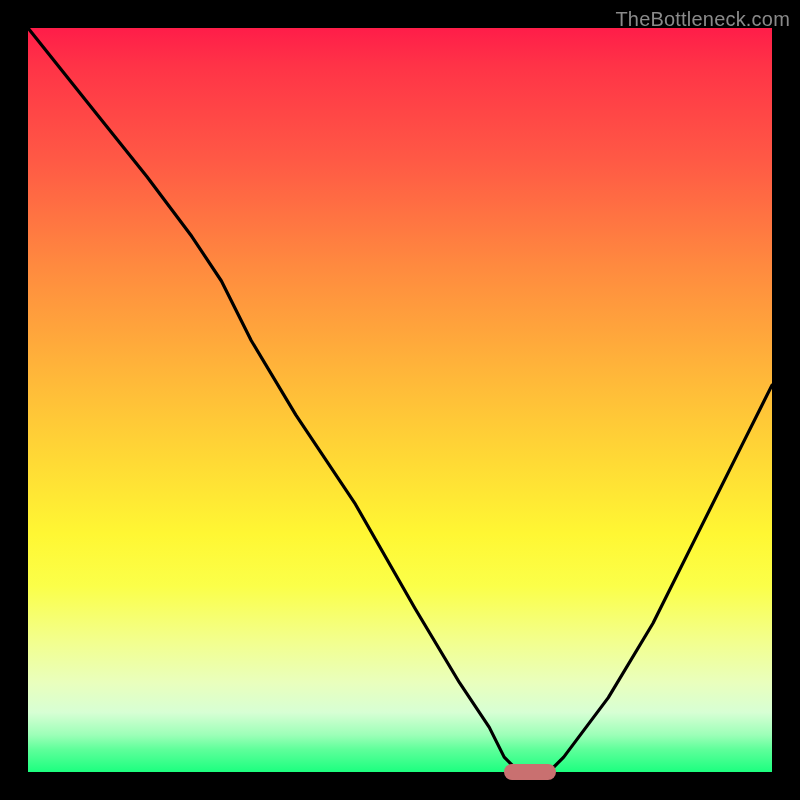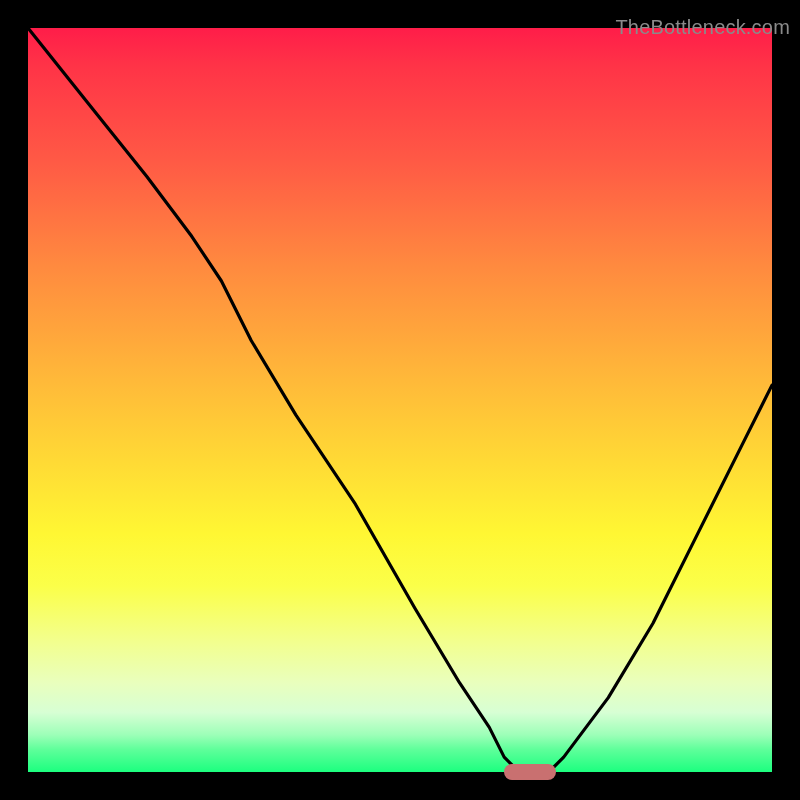--- a/index.html
+++ b/index.html
@@ -52,21 +52,21 @@
   .marker {
     position: absolute;
     height: 16px;
     border-radius: 8px;
     background: rgba(210, 90, 90, 0.85);
     bottom: 0px;
     transform: translateY(50%);
   }
   .watermark {
     position: absolute;
-    top: 16px;
+    top: 8px;
     right: 10px;
     color: #8a8a8a;
     font-size: 20px;
     letter-spacing: 0.2px;
   }
 </style>
 </head>
 <body>
 <div class="container">
 

